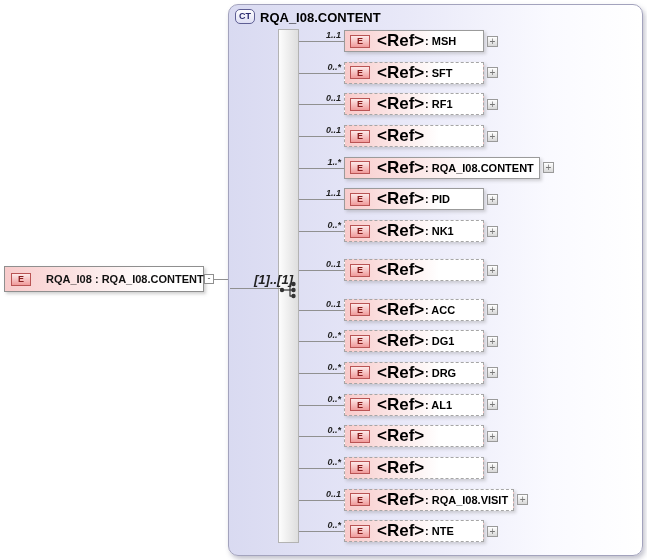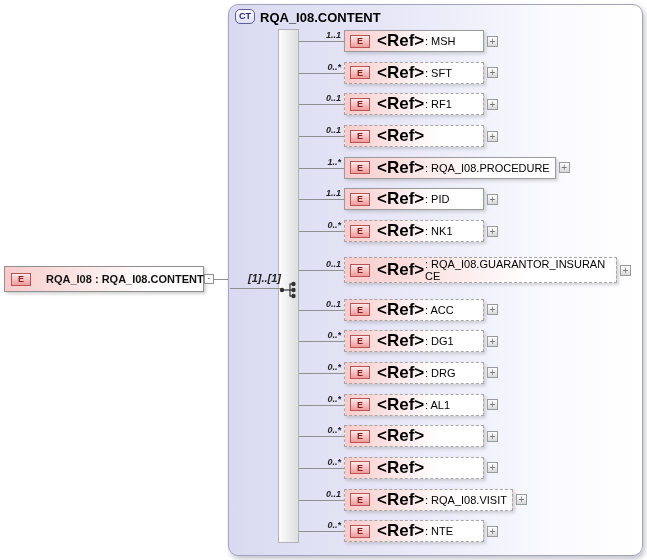--- a/index.html
+++ b/index.html
@@ -36,22 +36,22 @@
     font-size:9px;font-weight:bold;color:#2c2c6e;line-height:10px;
   }
   .ct-title{position:absolute;left:31px;top:5px;font-size:13px;font-weight:bold;color:#000;white-space:nowrap;}
   .seq-bar{
     position:absolute;left:49px;top:24px;width:21px;height:514px;
     border:1px solid #b3b3b3;
     background:linear-gradient(to right,#fdfdfd,#ececec 55%,#dedede);
   }
   .line-b{position:absolute;left:1px;top:283px;width:51px;height:1px;background:#909090;}
   .root-card{
-    position:absolute;left:8px;top:267px;width:44px;text-align:right;
-    font-size:11px;font-style:italic;font-weight:bold;color:#222;white-space:nowrap;
+    position:absolute;left:20px;top:267px;width:44px;text-align:right;
+    font-size:13px;font-style:italic;font-weight:bold;color:#222;white-space:nowrap;
   }
   .seq-glyph{position:absolute;left:50px;top:276px;}
   
   .rows{
     position:absolute;left:70px;top:25px;
     display:flex;flex-direction:column;row-gap:9.7px;align-items:flex-start;
   }
   .row{display:flex;align-items:center;height:22px;}
   .row.tall{height:37px;}
   .conn{position:relative;width:45px;flex:none;}
@@ -67,21 +67,21 @@
     box-shadow:2px 2px 3px rgba(120,120,120,.3);
   }
   .ebox.dashed{border-style:dashed;border-color:#a6a6a6;}
   .eicon{
     width:20px;height:13px;flex:none;margin-right:7px;
     border:1px solid #b95454;background:linear-gradient(#fdeaea,#f09a9a);
     color:#871d1d;font-size:9px;font-weight:bold;
     display:flex;align-items:center;justify-content:center;
   }
   .ref{width:48px;flex:none;font-size:17px;font-weight:bold;color:#000;white-space:nowrap;}
-  .tname{font-size:11px;font-weight:normal;color:#000;white-space:nowrap;line-height:12px;}
+  .tname{font-size:11px;font-weight:bold;color:#000;white-space:nowrap;line-height:12px;}
   .ebox.wrap .tname{white-space:normal;word-break:break-all;width:186px;}
   .plus{
     width:11px;height:11px;flex:none;align-self:center;margin-left:3px;
     border:1px solid #9a9a9a;background:linear-gradient(#ffffff,#d8d8d8);
     color:#777;font-size:10px;line-height:9px;text-align:center;font-weight:normal;
   }
 </style>
 </head>
 <body>
 
@@ -155,21 +155,21 @@
     </div>
     <div class="plus">+</div>
   </div>
         <div class="row">
     <div class="conn">
       <span class="card">1..*</span>
     </div>
     <div class="ebox">
       <span class="eicon">E</span>
       <span class="ref">&lt;Ref&gt;</span>
-      <span class="tname">: RQA_I08.PROCEDURE</span>
+      <span class="tname">: RQA_I08.CONTENT</span>
     </div>
     <div class="plus">+</div>
   </div>
         <div class="row">
     <div class="conn">
       <span class="card">1..1</span>
     </div>
     <div class="ebox">
       <span class="eicon">E</span>
       <span class="ref">&lt;Ref&gt;</span>
@@ -188,21 +188,20 @@
     </div>
     <div class="plus">+</div>
   </div>
         <div class="row tall">
     <div class="conn">
       <span class="card">0..1</span>
     </div>
     <div class="ebox dashed wrap">
       <span class="eicon">E</span>
       <span class="ref">&lt;Ref&gt;</span>
-      <span class="tname">: RQA_I08.GUARANTOR_INSURANCE</span>
     </div>
     <div class="plus">+</div>
   </div>
         <div class="row">
     <div class="conn">
       <span class="card">0..1</span>
     </div>
     <div class="ebox dashed">
       <span class="eicon">E</span>
       <span class="ref">&lt;Ref&gt;</span>

